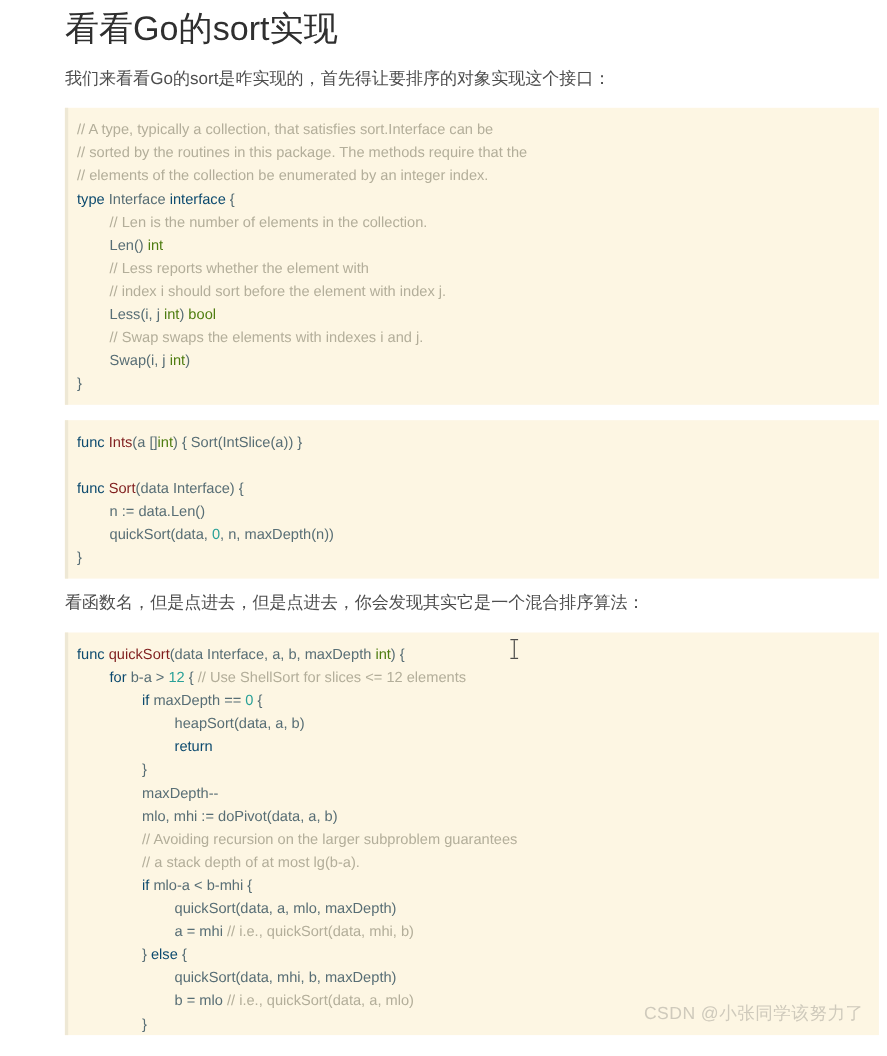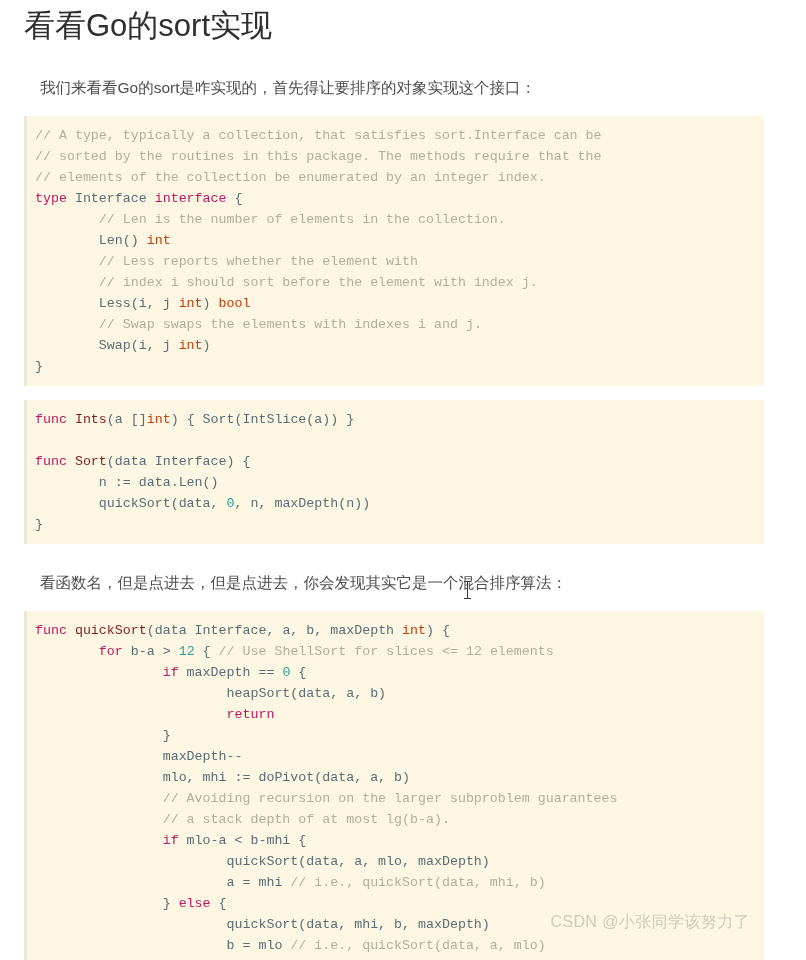--- a/index.html
+++ b/index.html
@@ -15,74 +15,75 @@
     font-family: "Liberation Sans", "DejaVu Sans", sans-serif;
     color: #4d4d4d;
     -webkit-font-smoothing: antialiased;
   }
 
   .page {
     position: relative;
     width: 764px;
     height: 960px;
     overflow: hidden;
+    padding-left: 35px;
   }
 
   
   .article-title {
     margin: 0;
     padding: 6px 0 0 24px;
     font-size: 31px;
     line-height: 40px;
     font-weight: 400;
     color: #2f2f2f;
     letter-spacing: 0px;
   }
 
   
   .para {
-    margin: 16px;
+    margin: 0;
     padding: 14px 24px 0 24px;
     font-size: 15.5px;
     line-height: 24px;
     color: #4d4d4d;
   }
   .para.tight { padding-top: 11px; }
 
   .inline-code {
     font-family: "DejaVu Sans Mono", "Liberation Mono", monospace;
     font-size: 14px;
     color: #e0598f;
     padding: 0 1px;
   }
 
   
   .code-block {
     margin: 14px 0 0 24px;
     background: #fdf6e3;
     border-left: 3px solid #eee8d5;
     padding: 9px 0 9px 0;
-    font-family: Liberation Mono, monospace;
+    font-family: Liberation Sans, sans-serif;
     font-size: 13.3px;
     line-height: 21px;
     white-space: pre;
     overflow: hidden;
     color: #586e75;
     tab-size: 8;
   }
   .code-block .line {
     padding: 0 10px 0 8px;
     min-height: 21px;
     white-space: pre;
   }
 
   
   .tok-comment  { color: #b3ae9a; }
-  .tok-keyword  { color: #be185d; }
-  .tok-type     { color: #c2410c; }
+  .tok-keyword  { color: #0c4a6e; }
+  .tok-type     { color: #4d7c0f; }
   .tok-func     { color: #7f1d1d; }
   .tok-num      { color: #2aa198; }
   .tok-plain    { color: #586e75; }
 
   
   .code-block.last {
     padding-bottom: 0;
     margin-bottom: 0;
   }
 

